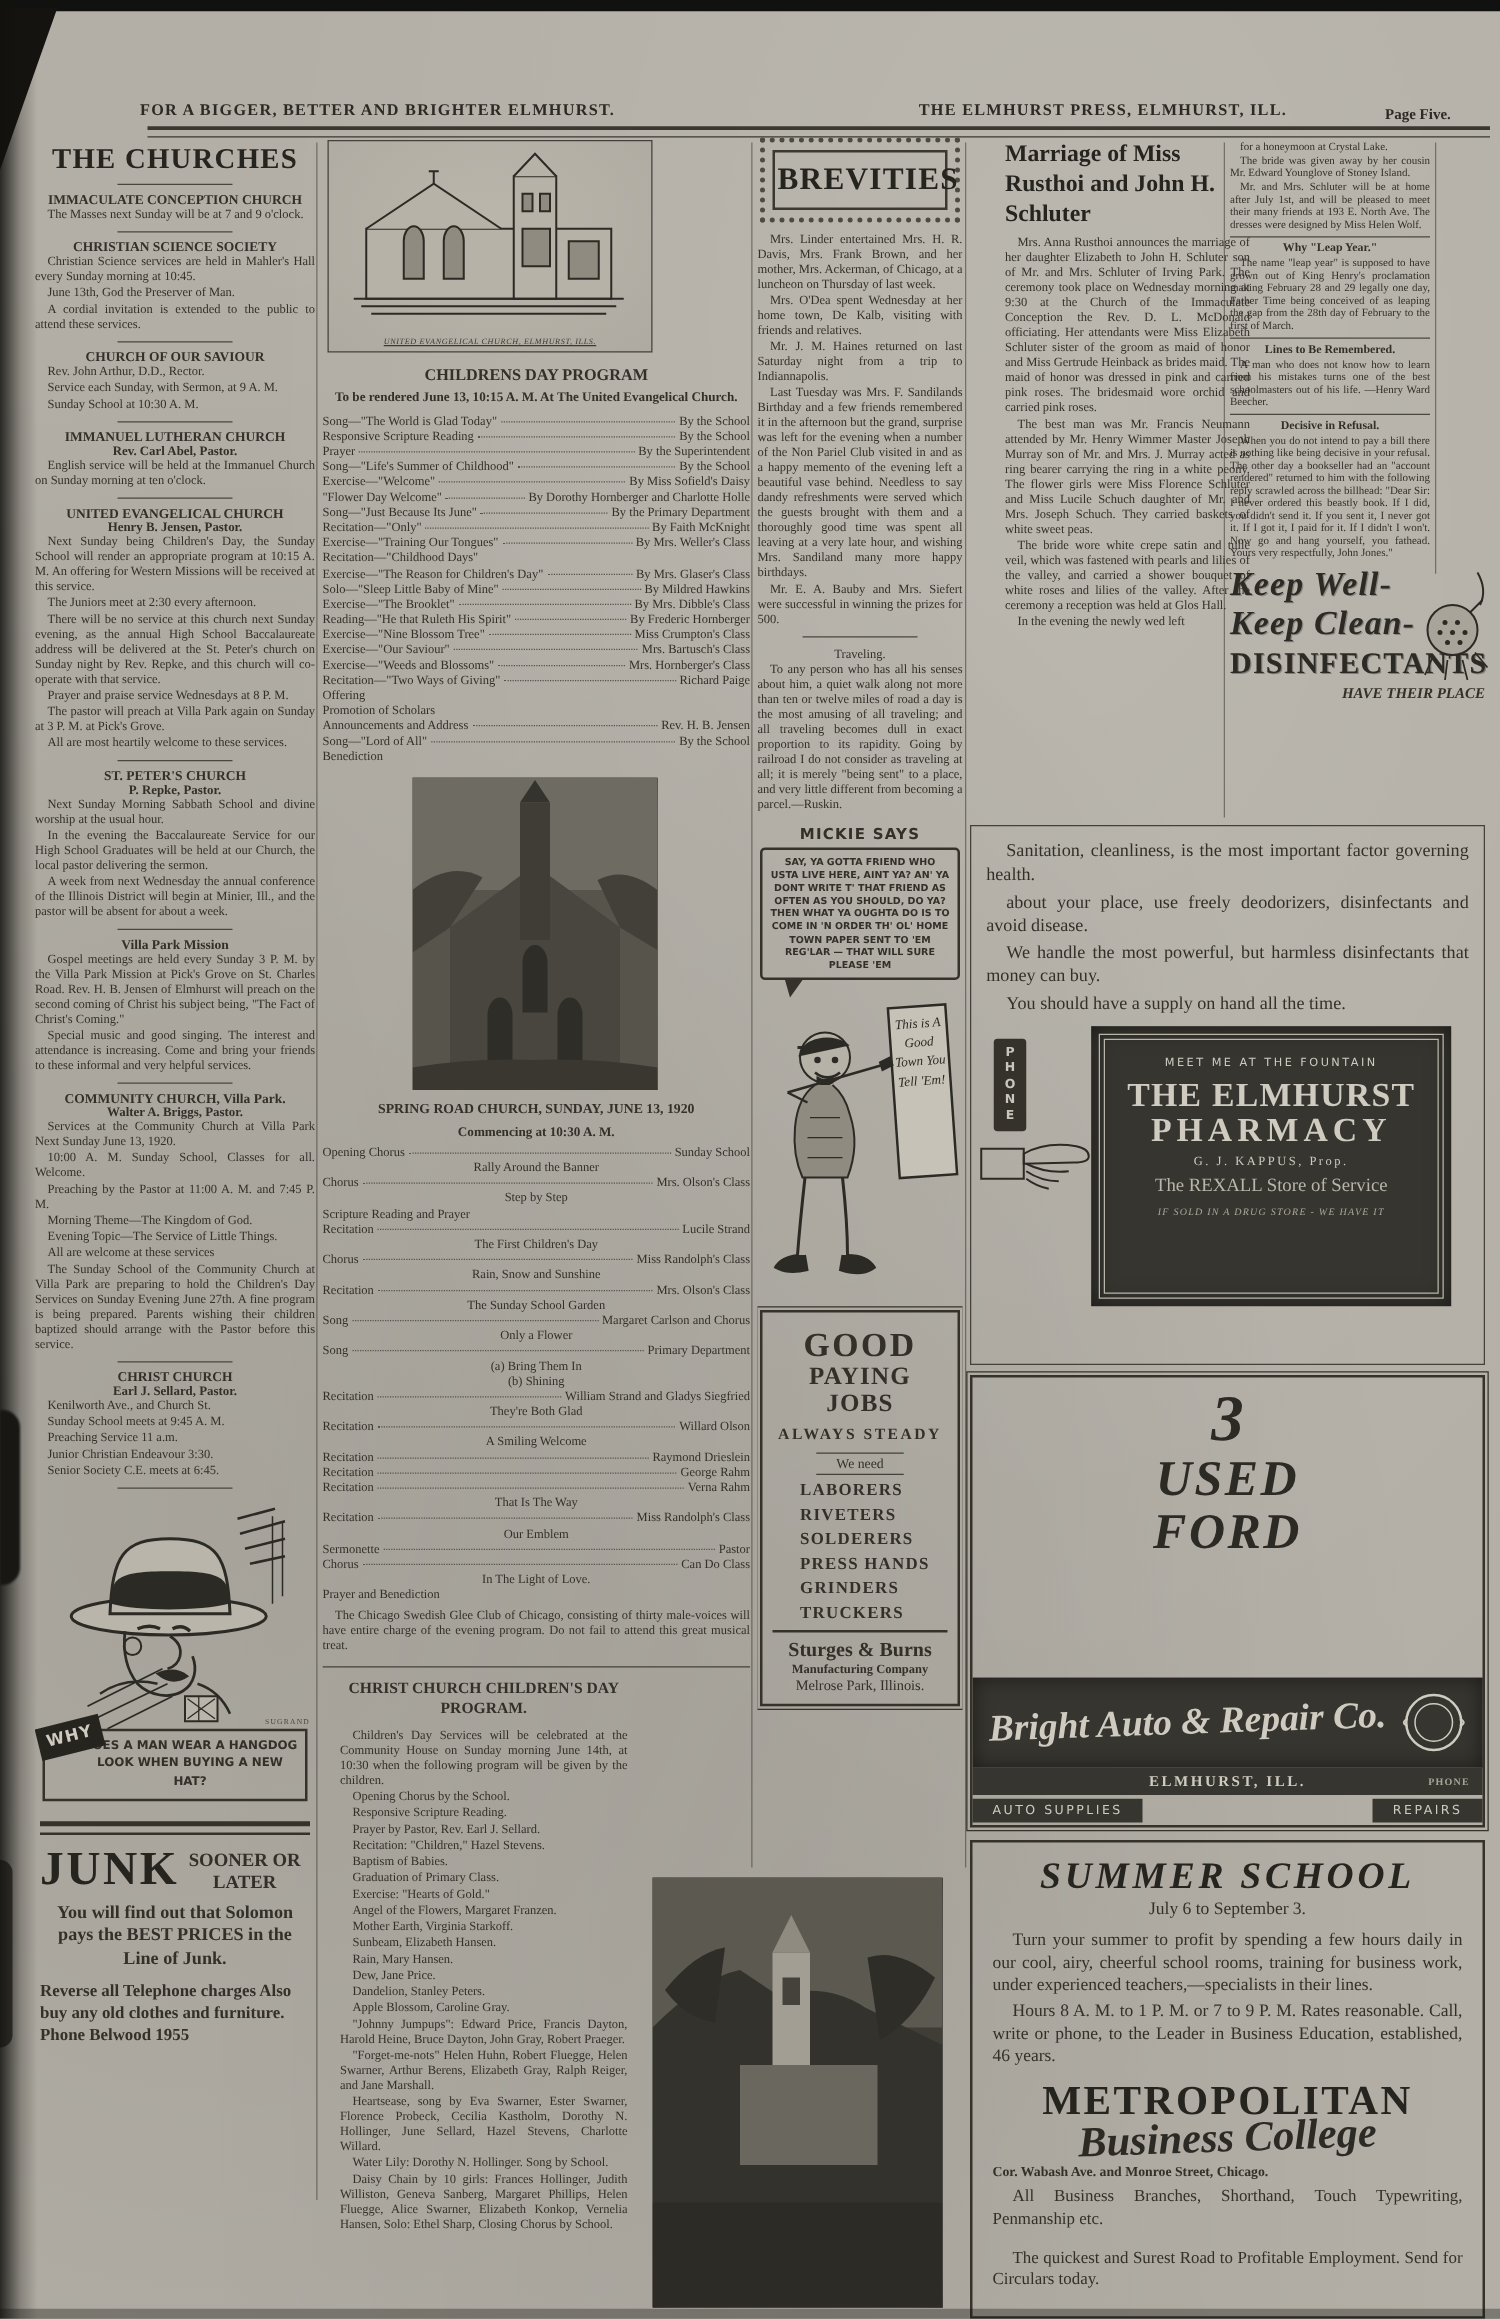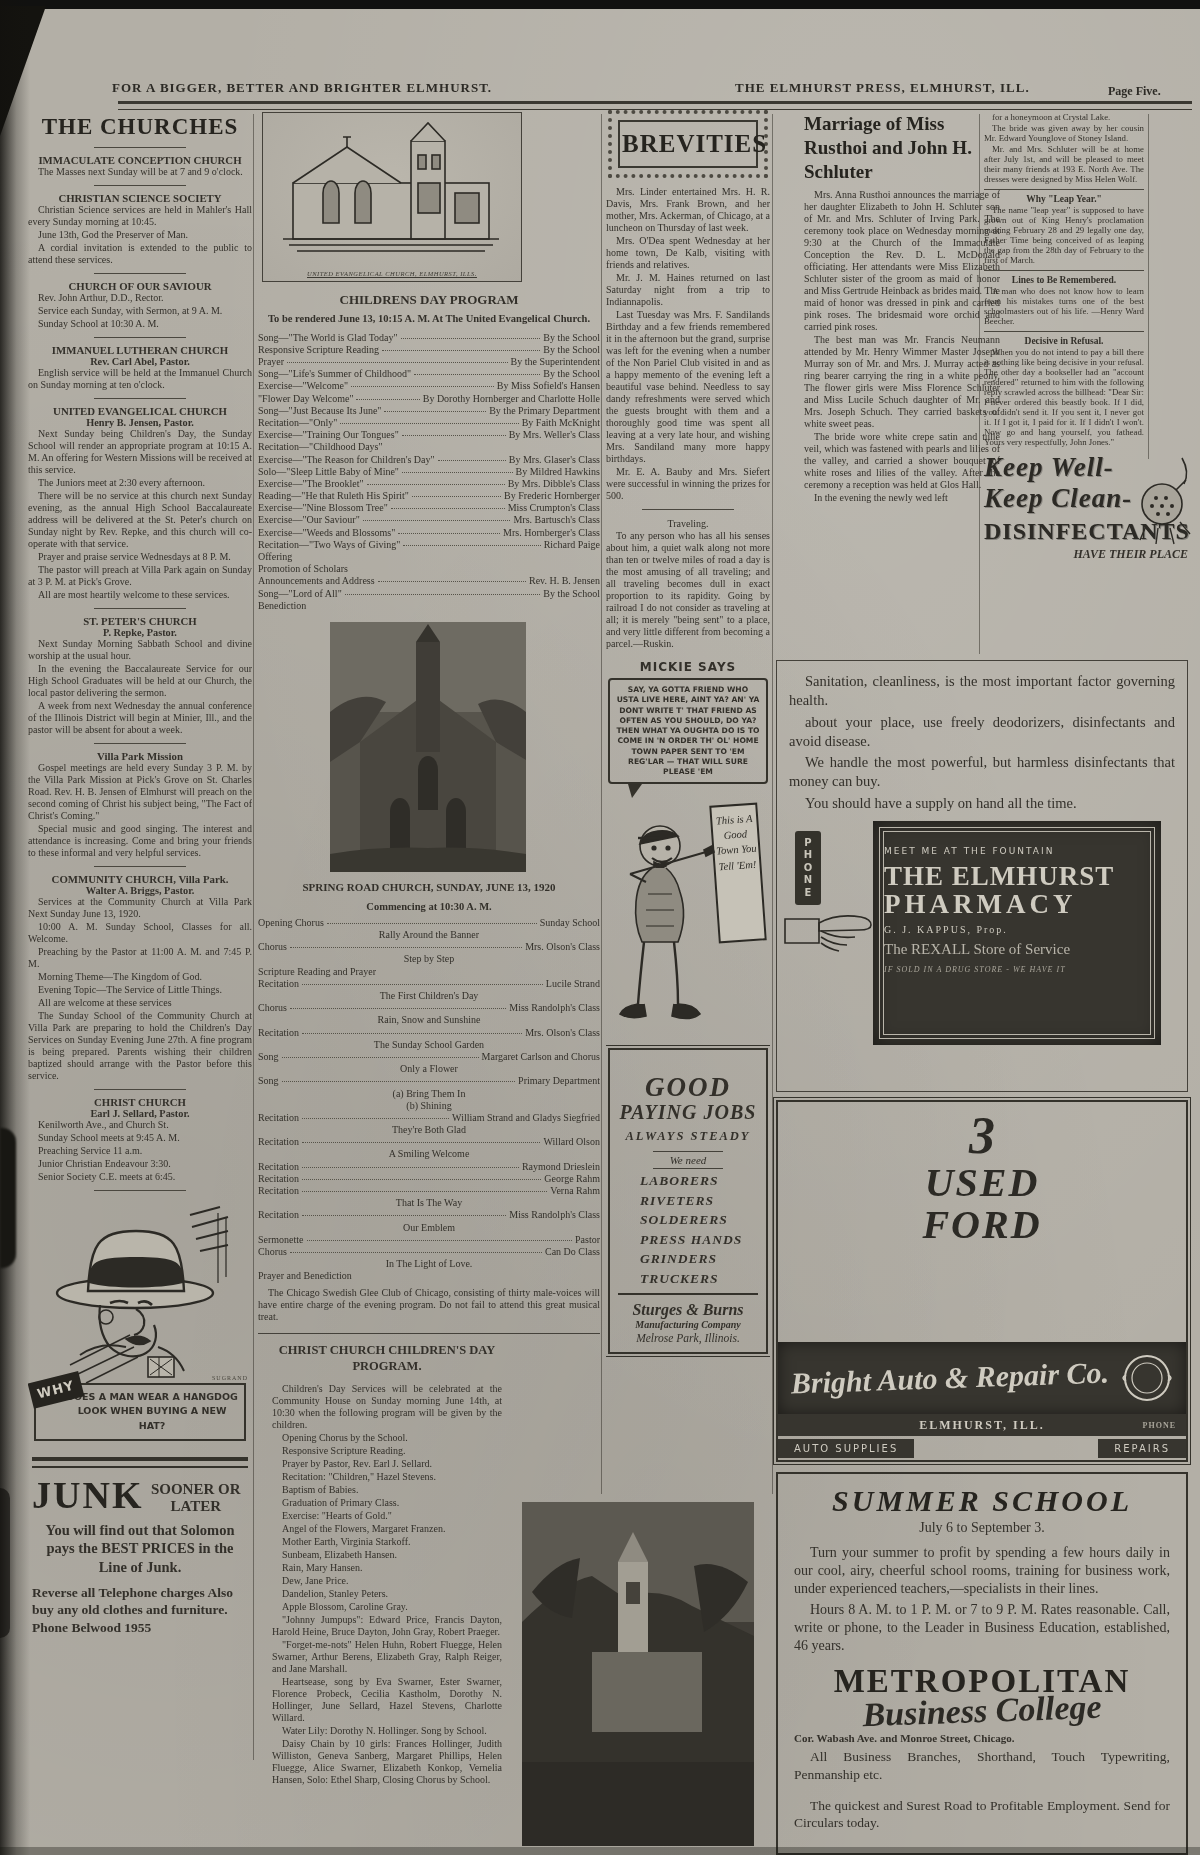--- a/index.html
+++ b/index.html
@@ -92,21 +92,21 @@
   .trav-head{font-weight:normal;font-size:10px;text-align:center;margin:8px 0 1px;}
   .mickie-title{font-family:"DejaVu Sans",sans-serif;font-weight:bold;font-size:12px;text-align:center;letter-spacing:1px;margin:10px 0 4px;}
   .bubble{border:2px solid #34322b;border-radius:4px;padding:5px 6px;margin:0 2px;
      font-family:"DejaVu Sans",sans-serif;font-weight:bold;font-size:7.6px;line-height:1.35;text-align:center;}
   .bubble-tail{width:0;height:0;margin-left:22px;border-left:4px solid transparent;border-right:10px solid transparent;border-top:14px solid #34322b;}
   .mickie-stage{position:relative;height:238px;}
   .mickie-sign{position:absolute;right:8px;top:6px;width:44px;height:128px;background:#c6c2b7;border:2px solid #2c2a25;
      transform:rotate(-4deg);font-style:italic;font-size:10.5px;line-height:1.45;text-align:center;padding-top:6px;color:#2c2a25;}
 
   
-  .jobs-ad{border:2px solid #34322b;outline:1px solid #34322b;outline-offset:2px;margin:12px 2px 0;padding:24px 8px 0;text-align:center;font-style:italic;}
+  .jobs-ad{border:2px solid #34322b;outline:1px solid #34322b;outline-offset:2px;margin:12px 2px 0;padding:13px 8px 0;text-align:center;}
   .jobs-l1{font-size:27px;font-weight:bold;letter-spacing:2px;line-height:1;}
   .jobs-l2{font-size:20px;font-weight:bold;letter-spacing:1px;line-height:1.1;}
   .jobs-l3{font-size:12.5px;font-weight:bold;letter-spacing:2px;margin-top:6px;}
   .jobs-need{font-size:11px;margin:7px auto 4px;width:70px;border-top:1px solid #44413a;border-bottom:1px solid #44413a;padding:2px 0;}
   .jobs-list{text-align:left;padding-left:22px;margin:4px 0 6px;}
   .job-item{font-size:13.5px;font-weight:bold;letter-spacing:1px;margin:3.5px 0;}
   .jobs-co{border-top:2px solid #34322b;padding:6px 0 8px;}
   .jobs-co1{font-size:16px;font-weight:bold;}
   .jobs-co2{font-size:10px;font-weight:bold;}
   .jobs-co3{font-size:11.5px;margin-top:2px;}
@@ -135,21 +135,21 @@
   .dis-box{position:absolute;left:776px;top:660px;width:412px;height:432px;border:1px solid #44413a;padding:8px 12px;box-sizing:border-box;}
   .dis-p{font-size:14.5px;line-height:1.3;text-align:justify;text-indent:16px;margin:3px 0;}
   .dis-h2{font-size:25px;font-weight:bold;text-align:center;letter-spacing:1px;margin:6px 0 4px;color:#26241f;}
   .pharm-zone{position:relative;height:232px;margin-top:8px;}
   .pharm-hand{position:absolute;left:-6px;top:80px;}
   .phone-sign{position:absolute;left:6px;top:10px;width:26px;background:#34322b;color:#c9c5ba;text-align:center;
      font-family:"DejaVu Sans",sans-serif;font-weight:bold;font-size:10px;line-height:1.25;padding:6px 0;border-radius:3px;}
   .pharm-box{position:absolute;left:84px;top:0;width:288px;height:224px;background:#37352f;
      box-shadow:inset 0 0 20px rgba(0,0,0,.5);padding:10px;box-sizing:border-box;}
   .pharm-inner{border:1px solid #b9b5aa;outline:1px solid #b9b5aa;outline-offset:3px;height:100%;box-sizing:border-box;
-     color:#cfcbc0;padding-top:14px;}
+     text-align:center;color:#cfcbc0;padding-top:14px;}
   .pharm-tag{font-family:"DejaVu Sans",sans-serif;font-size:9px;letter-spacing:2px;}
   .pharm-n1{font-size:27px;font-weight:bold;letter-spacing:1px;line-height:1.05;margin-top:6px;}
   .pharm-n2{font-size:27px;font-weight:bold;letter-spacing:4px;line-height:1.05;}
   .pharm-prop{font-size:10px;letter-spacing:2px;margin-top:5px;}
   .pharm-rex{font-size:15px;margin-top:6px;color:#b9b5aa;}
   .pharm-line{font-size:8px;font-style:italic;letter-spacing:1px;margin-top:7px;color:#a9a59a;}
 
   
   .ford-ad{position:absolute;left:776px;top:1100px;width:412px;height:362px;border:2px solid #34322b;outline:1px solid #34322b;outline-offset:2px;box-sizing:border-box;}
   .ford-nums{text-align:center;font-style:italic;font-weight:bold;color:#2c2a25;}
@@ -404,21 +404,21 @@
               <span class="pc">By the School</span>
             </span>
           </div>
         </div>
 
         <div class="prog-line">
           <div class="rowpart hide-if-empty-children">
             <span class="pl">Exercise—"Welcome"</span>
             <span class="tail hide-if-empty-children">
               <span class="dots"></span>
-              <span class="pc">By Miss Sofield's Hansen</span>
+              <span class="pc">By Miss Sofield's Daisy</span>
             </span>
           </div>
         </div>
 
         <div class="prog-line">
           <div class="rowpart hide-if-empty-children">
             <span class="pl">"Flower Day Welcome"</span>
             <span class="tail hide-if-empty-children">
               <span class="dots"></span>
               <span class="pc">By Dorothy Hornberger and Charlotte Holle</span>

